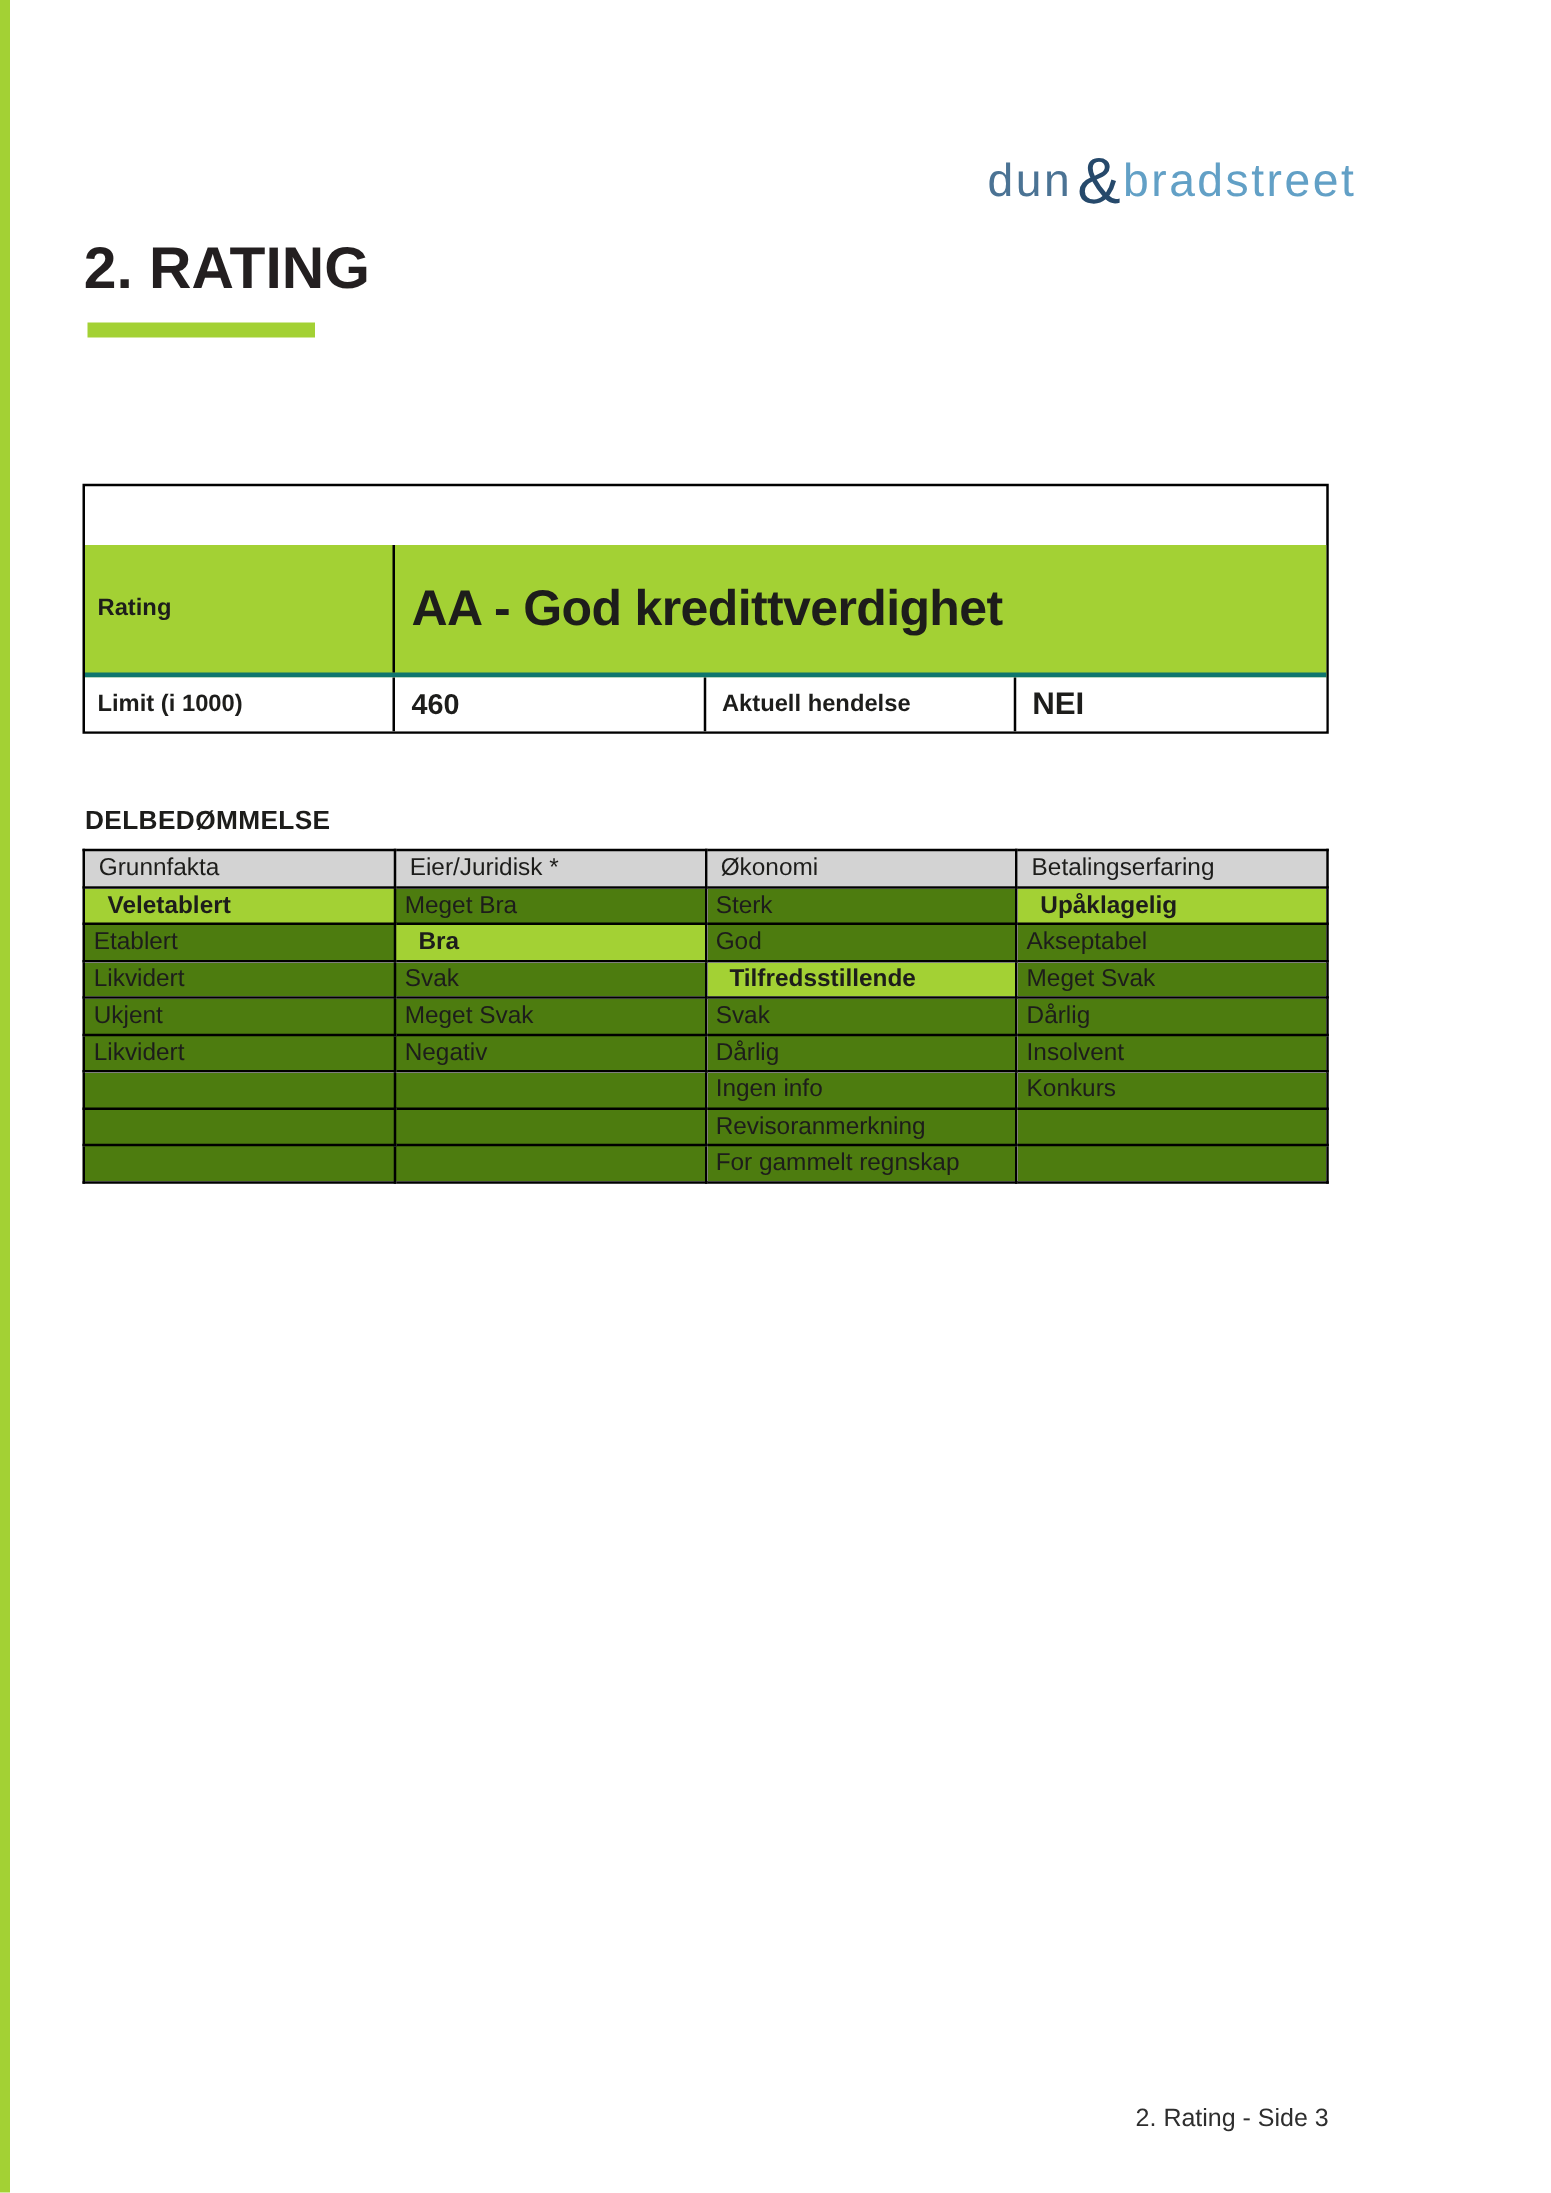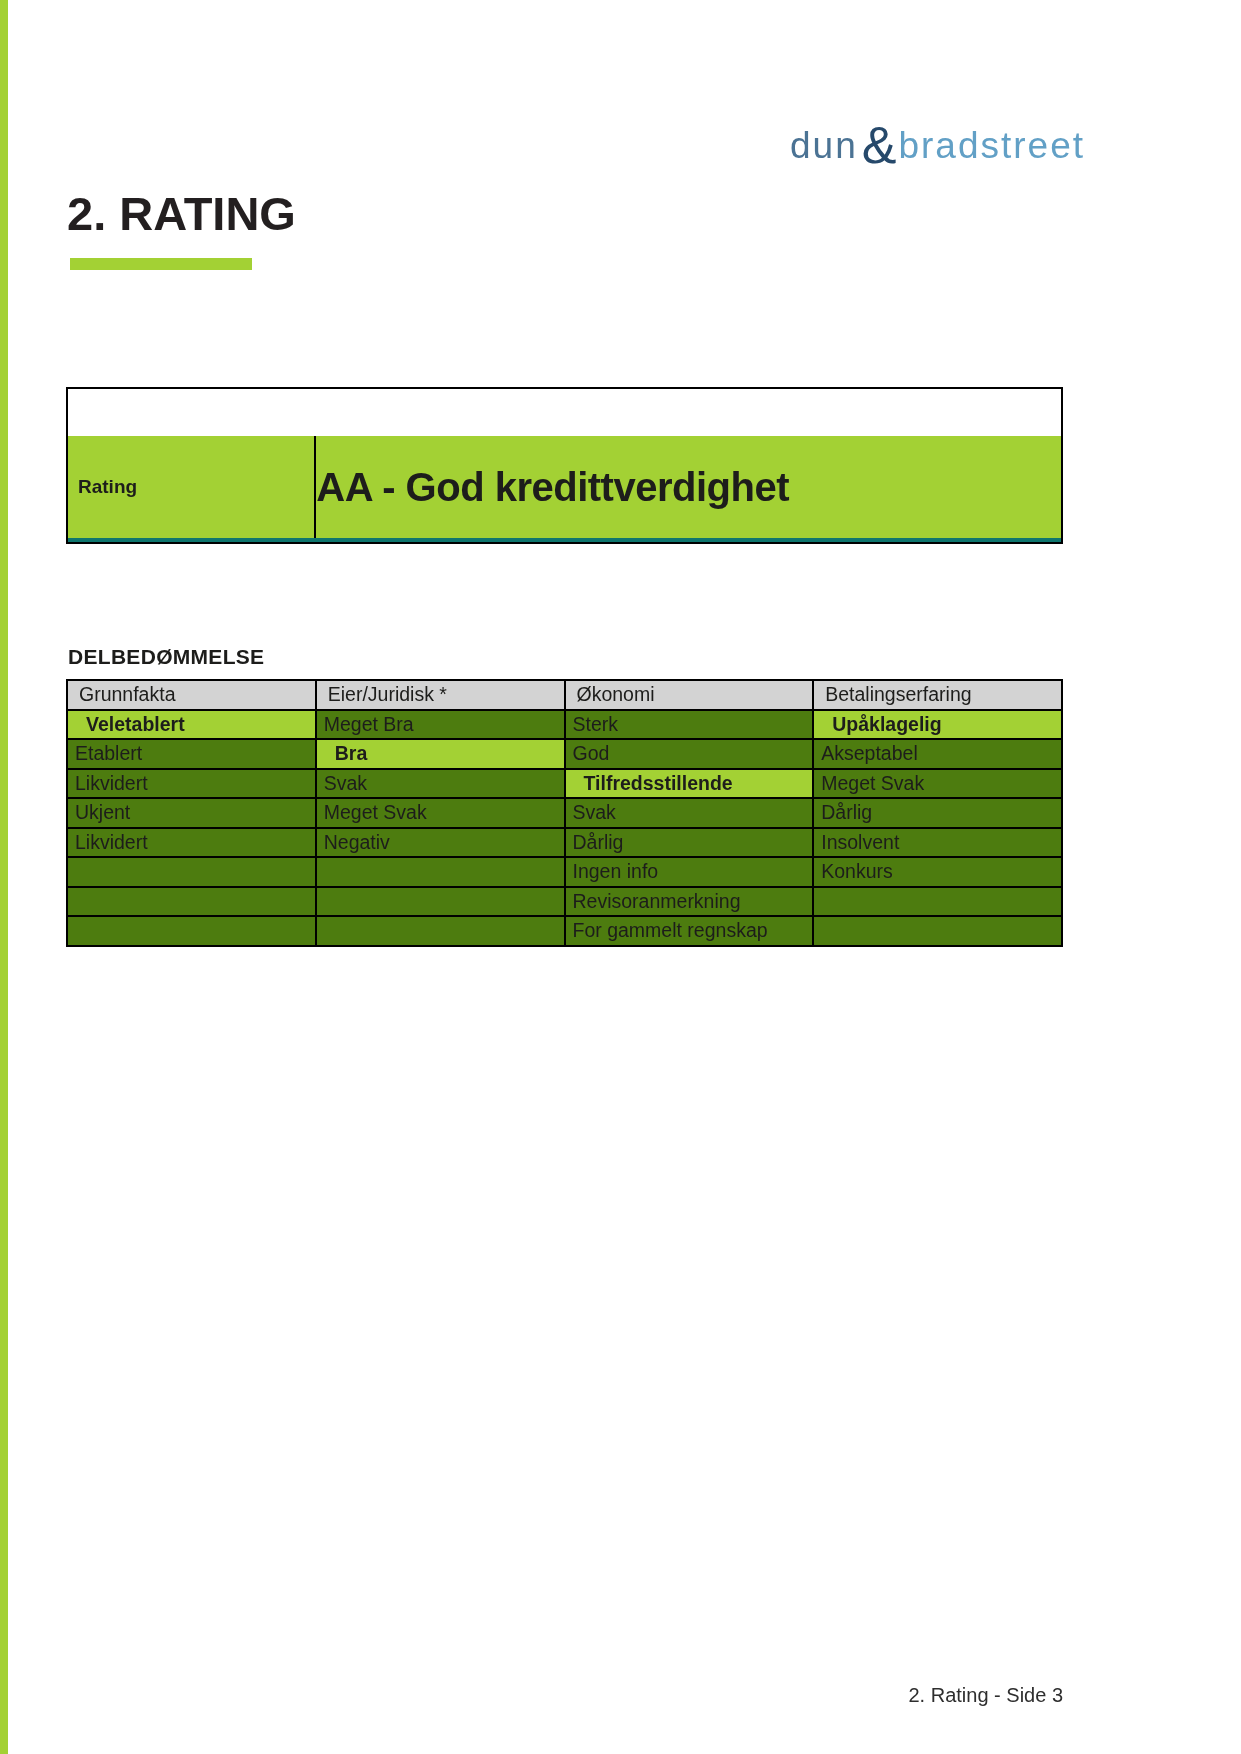--- a/index.html
+++ b/index.html
@@ -24,21 +24,21 @@
   .logo .amp{font-size:52px;color:var(--logo-amp);line-height:1;margin:0 2px 0 4px;position:relative;top:5px;font-weight:400;}
   .logo .brad{font-size:37px;letter-spacing:2px;color:var(--logo-brad);}
   
   .page-title{position:absolute;left:67px;top:186px;margin:0;font-size:47px;font-weight:700;color:#231f20;letter-spacing:0;}
   .hbar{position:absolute;left:70px;top:258px;width:182px;height:12px;background:var(--green);}
   
   .rtable{position:absolute;left:66px;top:387px;width:997px;border:2px solid #000;}
   .rrow{display:flex;width:100%;}
   .r1{height:106px;background:var(--green);border-bottom:4px solid #0f766e;margin-top:47px;}
   .r2{height:43px;background:#fff;}
-  .rcell{display:flex;align-items:center;}
+  .rcell{display:flex;align-items:center;padding-left:13px;}
   .r1 .rc1{width:25%;border-right:2px solid #000;font-weight:700;font-size:19px;padding-left:10px;}
   .r1 .rc2{width:75%;font-weight:700;font-size:40px;letter-spacing:-0.5px;}
   .r2 .rcell{width:25%;border-right:2px solid #000;}
   .r2 .rcell:last-child{border-right:none;}
   .r2 .rc1{font-weight:700;font-size:19px;padding-left:10px;}
   .r2 .rc-limit{font-weight:700;font-size:23px;}
   .r2 .rc-event-label{font-weight:700;font-size:19px;}
   .r2 .rc-event-value{font-weight:700;font-size:25px;}
   
   .section-title{position:absolute;left:68px;top:645px;margin:0;font-size:21px;font-weight:700;letter-spacing:0.3px;}
@@ -64,20 +64,26 @@
   <span class="brad">bradstreet</span>
 </div>
 
 <h1 class="page-title">2. RATING</h1>
 <div class="hbar"></div>
 
 <div class="rtable">
   <div class="rrow r1">
     <div class="rcell rc1">Rating</div>
     <div class="rcell rc2">AA - God kredittverdighet</div>
+  </div>
+  <div class="rrow r2">
+    <div class="rcell rc1">Limit (i 1000)</div>
+    <div class="rcell rc-limit">460</div>
+    <div class="rcell rc-event-label">Aktuell hendelse</div>
+    <div class="rcell rc-event-value">NEI</div>
   </div>
 </div>
 
 <h2 class="section-title">DELBEDØMMELSE</h2>
 <table class="dtable">
   <thead>
     <tr>
         <th>Grunnfakta</th>
         <th>Eier/Juridisk *</th>
         <th>Økonomi</th>

